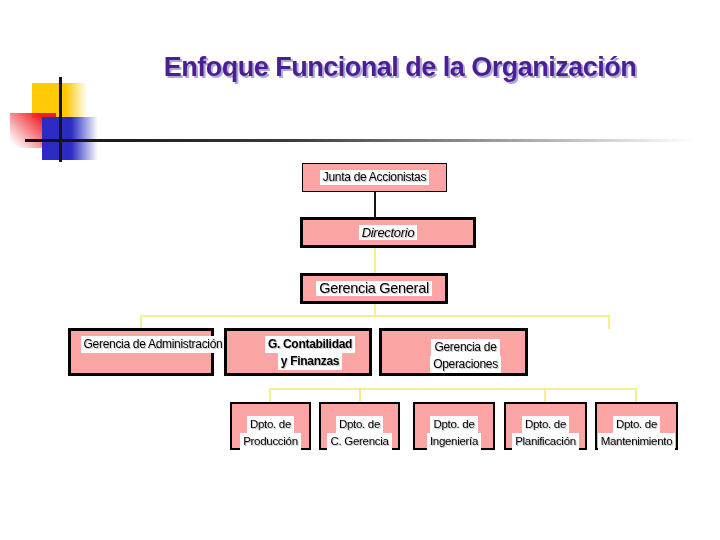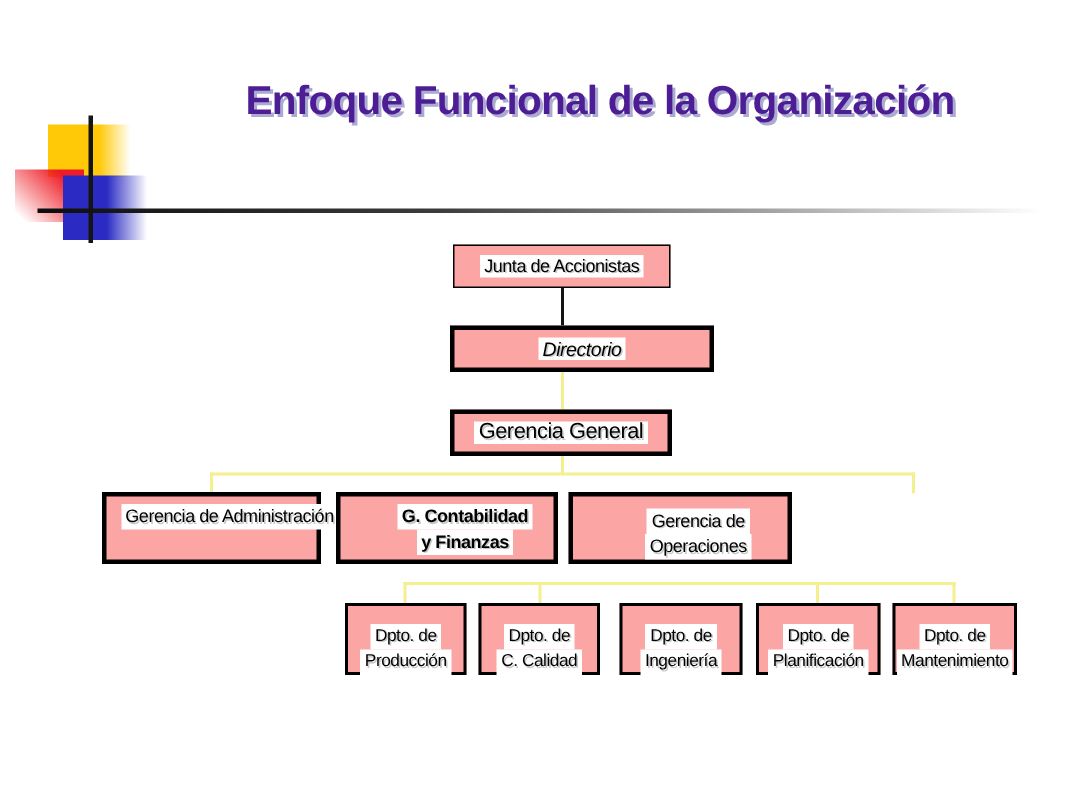--- a/index.html
+++ b/index.html
@@ -119,21 +119,21 @@
     <span class="line">Gerencia de</span>
     <span class="line">Operaciones</span>
   </div>
 
   <div class="node l3 l3a">
     <span class="line">Dpto. de</span>
     <span class="line">Producción</span>
   </div>
   <div class="node l3 l3b">
     <span class="line">Dpto. de</span>
-    <span class="line">C. Calidad</span>
+    <span class="line">C. Gerencia</span>
   </div>
   <div class="node l3 l3c">
     <span class="line">Dpto. de</span>
     <span class="line">Ingeniería</span>
   </div>
   <div class="node l3 l3d">
     <span class="line">Dpto. de</span>
     <span class="line">Planificación</span>
   </div>
   <div class="node l3 l3e">

